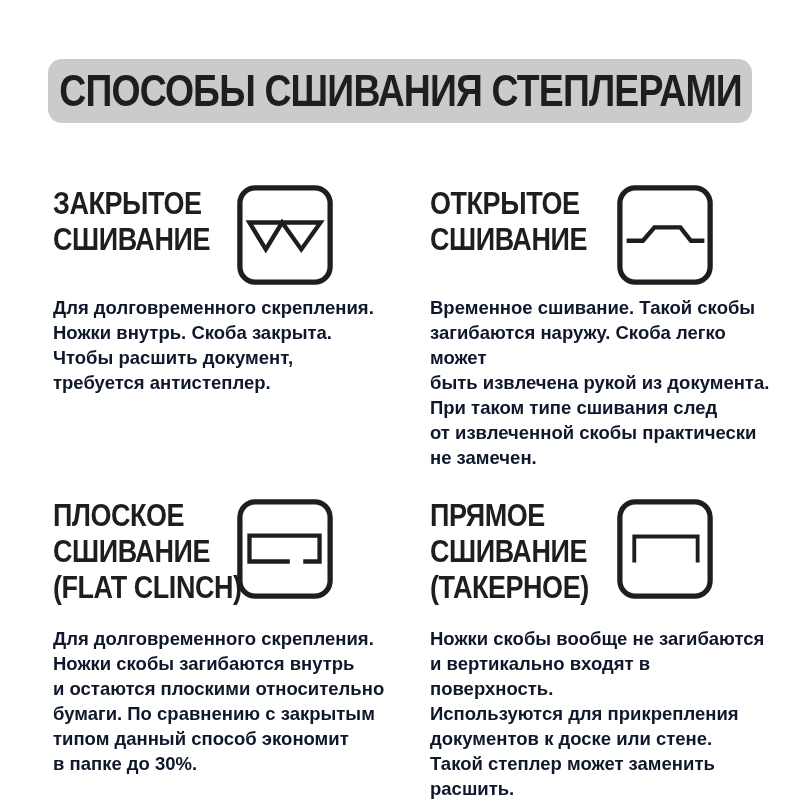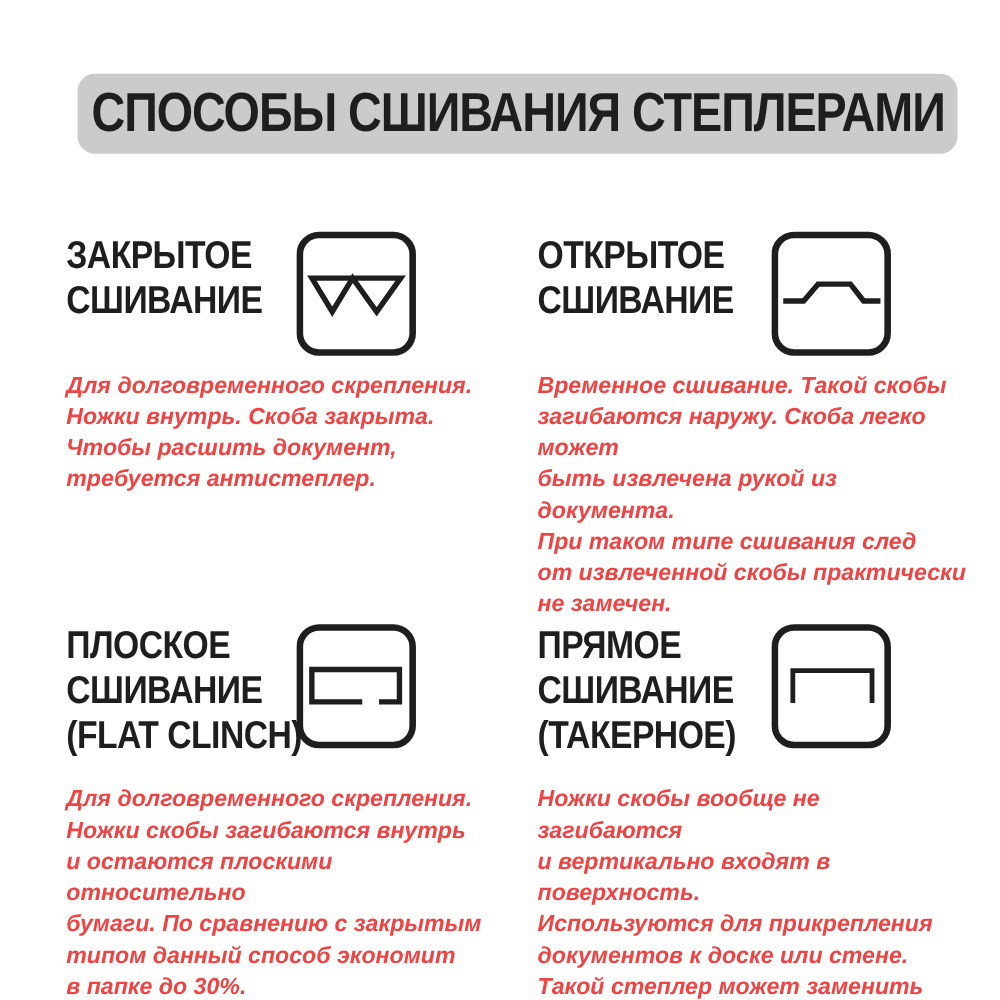--- a/index.html
+++ b/index.html
@@ -5,37 +5,37 @@
   html,body{margin:0;padding:0;}
   body{
     width:800px;height:800px;position:relative;
     background:#ffffff;overflow:hidden;
     font-family:"Liberation Sans","DejaVu Sans",sans-serif;
     color:#1e1e1e;
   }
   .banner{
     position:absolute;left:48px;top:59px;width:704px;height:64px;
     background:#cbcbcb;border-radius:14px;
-    display:flex;align-items:center;justify-content:center;margin-left:14px;
+    display:flex;align-items:center;justify-content:center;
   }
   .banner .title{
     font-size:44px;font-weight:700;letter-spacing:-1px;
     transform:scaleX(0.85);transform-origin:center center;
     white-space:nowrap;color:#1e1e1e;
   }
   .heading{
     position:absolute;
     font-size:31px;font-weight:700;line-height:36px;letter-spacing:-0.5px;
     transform:scaleX(0.87);transform-origin:top left;
     white-space:pre-line;color:#1e1e1e;
   }
   .desc{
     position:absolute;width:345px;
     font-size:18.5px;font-weight:700;line-height:25px;
-    white-space:pre-line;color:#ef4444;font-style:italic;
+    white-space:pre-line;color:#0f172a;
   }
   .icon-box{position:absolute;width:96px;height:104px;}
   .icon-box svg{display:block;width:100%;height:100%;}
   svg .stroke{fill:none;stroke:#1e1e1e;}
 </style>
 </head>
 <body>
 
 <div class="banner">
   <div class="title">СПОСОБЫ СШИВАНИЯ СТЕПЛЕРАМИ</div>
@@ -99,14 +99,14 @@
     <svg viewBox="0 0 100 104">
       <rect class="stroke" x="3" y="3" width="94" height="98" rx="16" stroke-width="5.5"></rect>
       <path class="stroke" d="M18 66 V39 H84 V66" stroke-width="4" stroke-linejoin="miter"></path>
     </svg>
   </div>
   <div class="desc" style="left:430px;top:626px;">Ножки скобы вообще не загибаются
 и вертикально входят в поверхность.
 Используются для прикрепления
 документов к доске или стене.
 Такой степлер может заменить
-кнопки.</div>
+расшить.</div>
 </div>
 
 </body></html>

